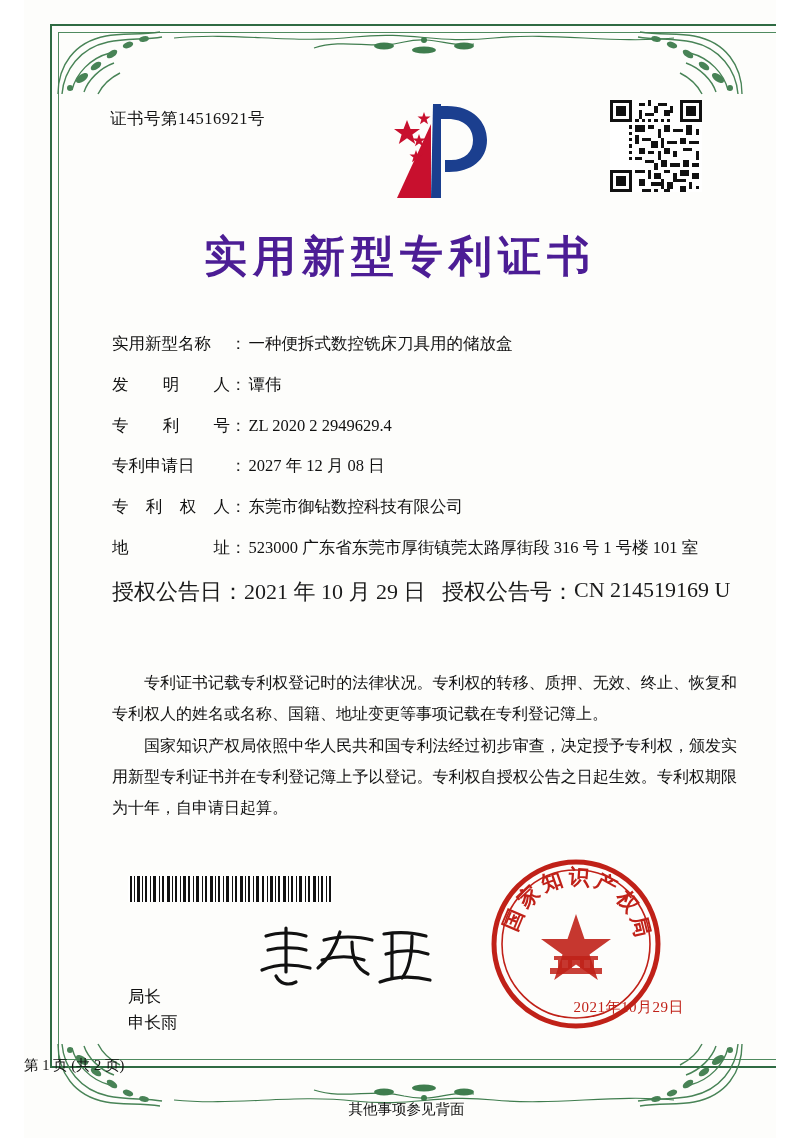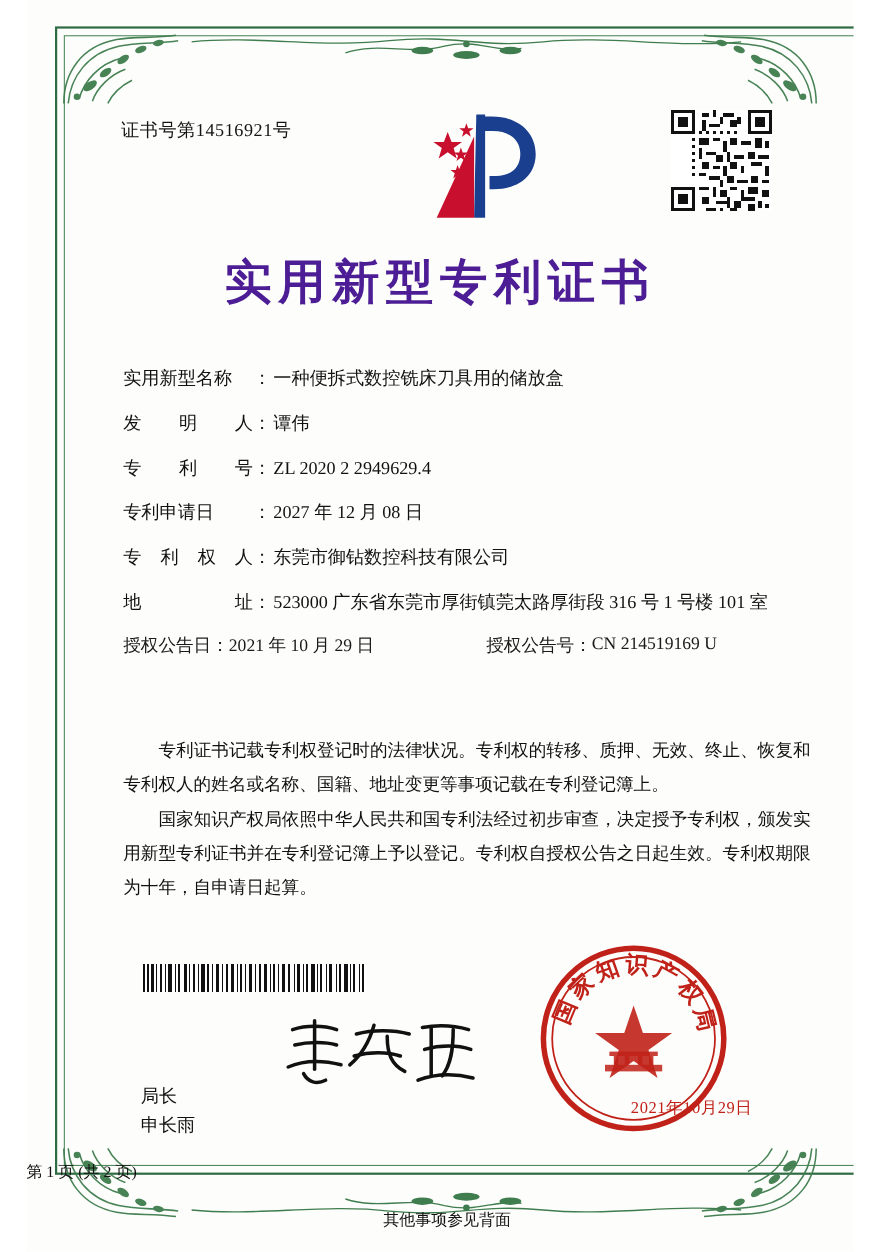--- a/index.html
+++ b/index.html
@@ -129,21 +129,21 @@
   .lbl-w-a { width: 118px; }   
   .lbl-w-b { width: 118px; }   
   .label-spread {
     display: inline-block;
     text-align: justify;
     text-align-last: justify;
   }
 
   .field-row2 {
     display: flex;
-    font-size: 16px;
+    font-size: 22px;
     margin-bottom: 16px;
   }
   .field-row2 .cell-left { width: 330px; display:flex; }
   .field-row2 .cell-right { display:flex; }
 
   
   .paras {
     position: absolute;
     left: 88px;
     top: 668px;

